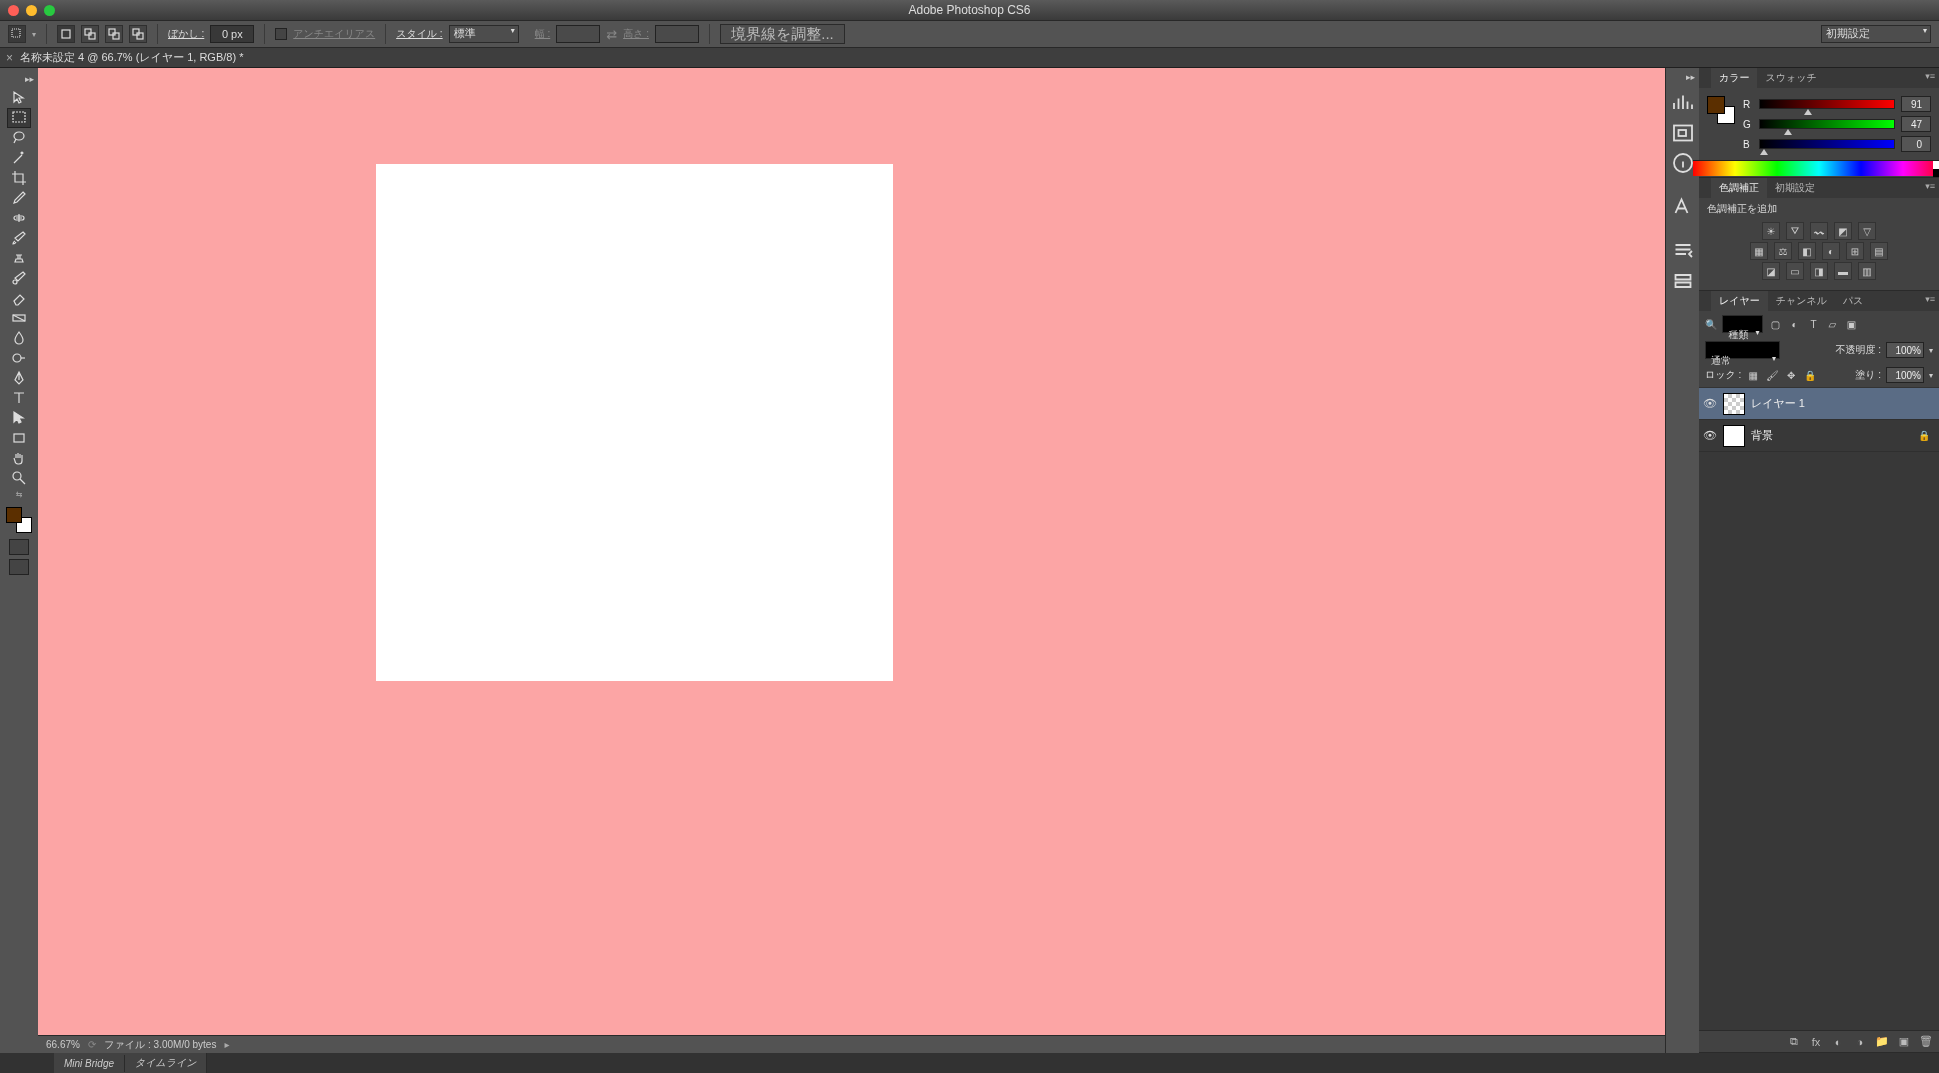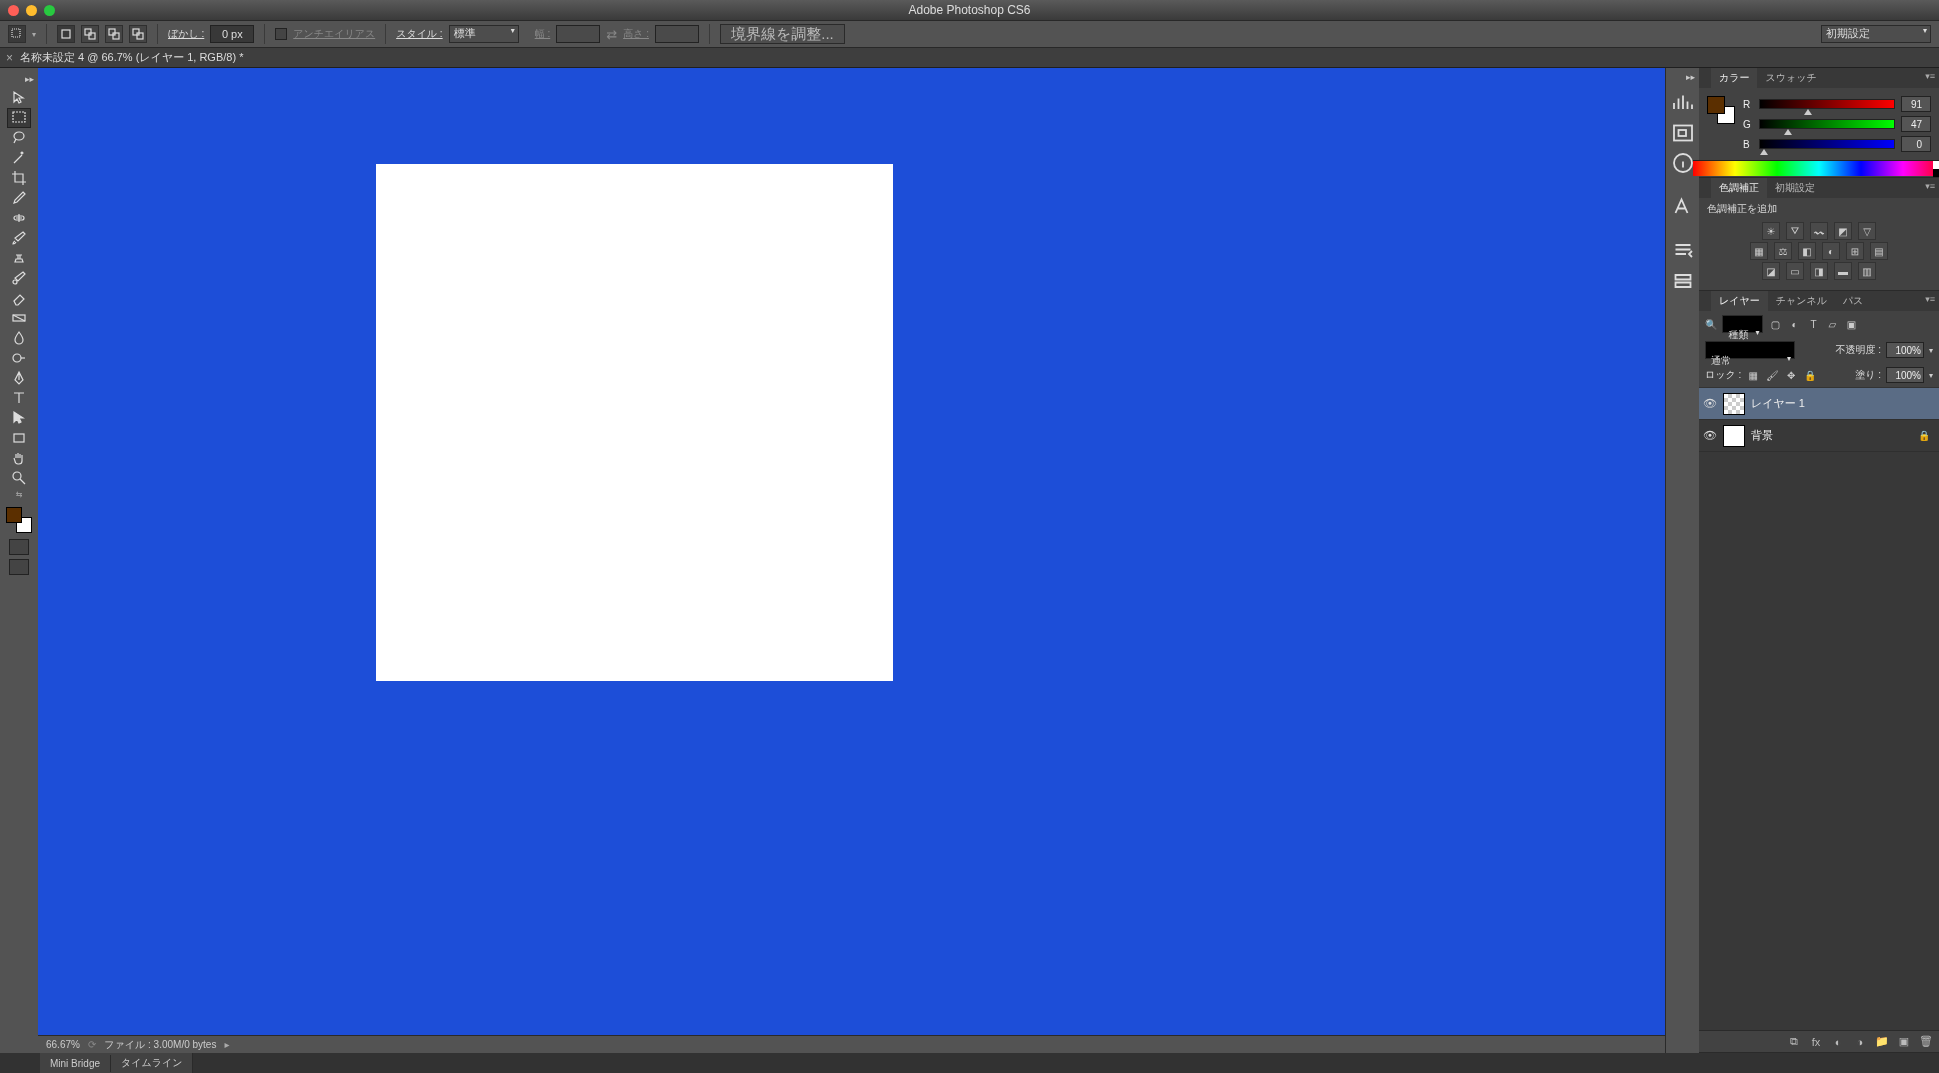--- a/index.html
+++ b/index.html
@@ -37,21 +37,21 @@
 .main { display: flex; height: calc(100% - 68px - 20px); }
 .toolbox { width: 38px; background: #535353; display: flex; flex-direction: column; align-items: center; padding-top: 6px; gap: 0; }
 .tool { width: 24px; height: 20px; display:flex; align-items:center; justify-content:center; margin: 0; }
 .tool.sel { background: #3a3a3a; border: 1px solid #222; }
 .tool svg { width: 16px; height: 16px; }
 .swatches { margin-top: 8px; position: relative; width: 26px; height: 26px; }
 .swatch-bg { position: absolute; right: 0; bottom: 0; width: 16px; height: 16px; background: #fff; border: 1px solid #000; }
 .swatch-fg { position: absolute; left: 0; top: 0; width: 16px; height: 16px; background: #5b2f00; border: 1px solid #000; }
 .qmode { width: 20px; height: 16px; border: 1px solid #222; margin-top: 6px; background: #444; }
 
-.canvas-wrap { flex: 1; background: #1d4ed8; display:flex; align-items:center; justify-content:center; position:relative;padding-left:24px; }
+.canvas-wrap { flex: 1; background: #fca5a5; display:flex; align-items:center; justify-content:center; position:relative;padding-left:24px; }
 .canvas { width: 517px; height: 517px; background: #fff; position: absolute; top: 96px; left: 338px; }
 
 .strip { width: 34px; background: #535353; border-left: 1px solid #2a2a2a; display: flex; flex-direction: column; align-items: center; padding-top: 4px; gap: 0; }
 .strip-arrow { color: #ccc; font-size: 9px; margin-bottom: 6px; align-self: flex-end; padding-right: 4px; }
 .strip-ico { width: 24px; height: 24px; display:flex; align-items:center; justify-content:center; margin: 3px 0; }
 .strip-gap { height: 14px; }
 
 
 .panels { width: 240px; display: flex; flex-direction: column; background: #424242; }
 .panel { background: #424242; border-bottom: 1px solid #2a2a2a; }
@@ -81,40 +81,40 @@
 .adj-body { padding: 4px 8px 8px; }
 .adj-title { font-size: 10px; color: #ddd; margin-bottom: 6px; }
 .adj-row { display: flex; justify-content: center; gap: 6px; margin: 2px 0; }
 .adj-ico { width: 18px; height: 18px; border: 1px solid #333; background: #4a4a4a; display:flex; align-items:center; justify-content:center; font-size:10px; color:#ccc; }
 
 
 .layers-body { padding: 0; display:flex; flex-direction:column; height:100%; }
 .layers-controls { padding: 4px 6px; display:flex; align-items:center; gap: 5px; border-bottom: 1px solid #333; flex-wrap:wrap; row-gap:4px;}
 .lc-dd { background: #000000; border: 1px solid #2a2a2a; color:#ddd; font-size:10px; height:18px; padding:12px 14px 0 5px; position:relative;}
 .lc-dd::after { content:"▾"; position:absolute; right:3px; font-size:8px; }
-.lc-dd.wide{width:90px;}
+.lc-dd.wide{width:75px;}
 .lc-ico { width: 14px; height: 14px; display:flex; align-items:center; justify-content:center; color:#ccc; font-size:10px;}
 .lc-sep { width: 100%; height:0; }
 .lc-lbl { font-size: 10px; color: #ddd; }
 .lc-inp { background:#555; border:1px solid #222; color:#eee; font-size:10px; width:38px; height:16px; text-align:right; padding:0 2px;}
 .lc-flex { flex:1;}
 .layer-list { background: #383838; flex:1;}
 .layer-row { display:flex; align-items:center; height: 32px; border-bottom:1px solid #2f2f2f; padding: 0 4px; gap:6px;}
 .layer-row.sel { background: #5a6c85; }
 .eye { width:14px; text-align:center; color:#ddd; font-size:11px;}
 .thumb-box { width:22px; height:22px; background:#fff; border:1px solid #000;}
 .thumb-box.trans { background: repeating-conic-gradient(#ccc 0 25%,#fff 0 50%) 0 0/8px 8px; }
 .layer-name { font-size: 11px; color: #eee; }
 .layer-row .italic { }
 .lock-ico { margin-left:auto; color:#ccc; font-size:10px; padding-right:4px;}
 .layers-footer { height: 22px; background: #424242; border-top:1px solid #2a2a2a; display:flex; align-items:center; justify-content:flex-end; gap:8px; padding:0 6px;}
 .lf-ico { width:14px; height:14px; color:#bbb; font-size:11px; display:flex; align-items:center; justify-content:center;}
 
 
-.bottom-tabs { height: 20px; background: #424242; display:flex; align-items:center; font-size:10px; position:absolute; bottom:0; left:40px; }
+.bottom-tabs { height: 20px; background: #424242; display:flex; align-items:center; font-size:10px; position:absolute; bottom:0; left:54px;font-style:italic; }
 .bt-tab { padding: 3px 10px; color:#ccc; border-right:1px solid #2a2a2a;}
 
 svg { stroke: #ddd; fill: none; stroke-width: 1.2; }
 </style>
 </head>
 <body>
 
 <div class="title-bar">
   <div class="traffic-lights">
     <div class="tl red"></div>

